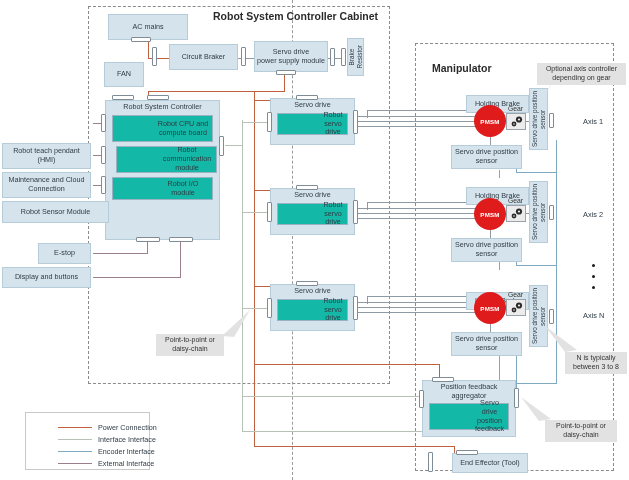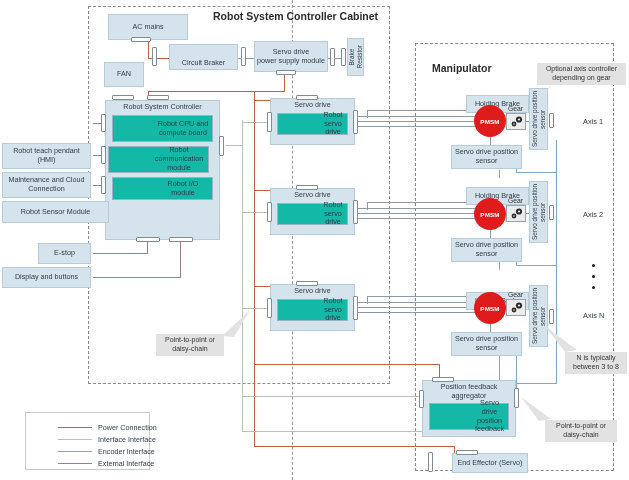--- a/index.html
+++ b/index.html
@@ -125,21 +125,21 @@
 
   <div class="w w-enc abs" style="left:499px;top:170px;width:1.3px;height:8px;"></div>
   <div class="w w-enc abs" style="left:499px;top:262px;width:1.3px;height:8px;"></div>
   <div class="w w-enc abs" style="left:499px;top:355px;width:1.3px;height:30px;"></div>
 
   <div class="blk abs" style="left:108px;top:14px;width:80px;height:26px;">
     <span>AC mains</span>
   </div>
   <div class="tab abs" style="left:131px;top:37px;width:20px;height:5px;"></div>
 
-  <div class="blk abs" style="left:169px;top:44px;width:69px;height:26px;align-items:flex-end;">
+  <div class="blk abs" style="left:169px;top:44px;width:69px;height:26px;">
     <span>Circuit Braker</span>
   </div>
   <div class="tab abs" style="left:152px;top:47px;width:5px;height:19px;"></div>
   <div class="tab abs" style="left:241px;top:47px;width:5px;height:19px;"></div>
 
   <div class="blk abs" style="left:254px;top:41px;width:74px;height:31px;white-space:pre-line;">
     <span>Servo drive
 power supply module</span>
   </div>
   <div class="tab abs" style="left:276px;top:70px;width:20px;height:5px;"></div>
@@ -156,21 +156,21 @@
   </div>
   <div class="tab abs" style="left:112px;top:95px;width:22px;height:5px;"></div>
   <div class="tab abs" style="left:147px;top:95px;width:22px;height:5px;"></div>
 
   <div class="blk titletop abs" style="left:105px;top:100px;width:115px;height:140px;">
     <div class="lbl-top">Robot System Controller</div>
   </div>
   <div class="blk inner abs" style="left:112px;top:115px;width:101px;height:27px;">
     <span>Robot CPU and compute board</span>
   </div>
-  <div class="blk inner abs" style="left:108px;top:146px;width:101px;height:27px;justify-content:flex-end;">
+  <div class="blk inner abs" style="left:116px;top:146px;width:101px;height:27px;justify-content:flex-end;">
     <span>Robot communication module</span>
   </div>
   <div class="blk inner abs" style="left:112px;top:177px;width:101px;height:23px;justify-content:flex-end;">
     <span>Robot I/O module</span>
   </div>
 
   <div class="tab abs" style="left:101px;top:114px;width:5px;height:18px;"></div>
   <div class="tab abs" style="left:101px;top:146px;width:5px;height:18px;"></div>
   <div class="tab abs" style="left:101px;top:176px;width:5px;height:18px;"></div>
   <div class="tab abs" style="left:101px;top:202px;width:5px;height:18px;"></div>
@@ -332,21 +332,21 @@
     <div class="lbl-top">Position feedback aggregator</div>
   </div>
   <div class="blk inner abs" style="left:429px;top:403px;width:80px;height:27px;">
     <span>Servo drive position feedback</span>
   </div>
   <div class="tab abs" style="left:432px;top:377px;width:22px;height:5px;"></div>
   <div class="tab abs" style="left:419px;top:390px;width:5px;height:18px;"></div>
   <div class="tab abs" style="left:514px;top:388px;width:5px;height:20px;"></div>
 
   <div class="blk abs" style="left:452px;top:453px;width:76px;height:20px;">
-    <span>End Effector (Servo)</span>
+    <span>End Effector (Tool)</span>
   </div>
   <div class="tab abs" style="left:456px;top:450px;width:22px;height:5px;"></div>
   <div class="tab abs" style="left:428px;top:452px;width:5px;height:20px;"></div>
 
   <div class="callout abs" style="left:537px;top:63px;width:89px;height:22px;">
     <span>Optional axis controller depending on gear</span>
   </div>
   <svg class="abs" style="left:526px;top:84px;width:26px;height:22px;" viewBox="0 0 26 22">
     <polygon points="26,0 12,20 24,2" fill="#e2e2e2"></polygon>
   </svg>

